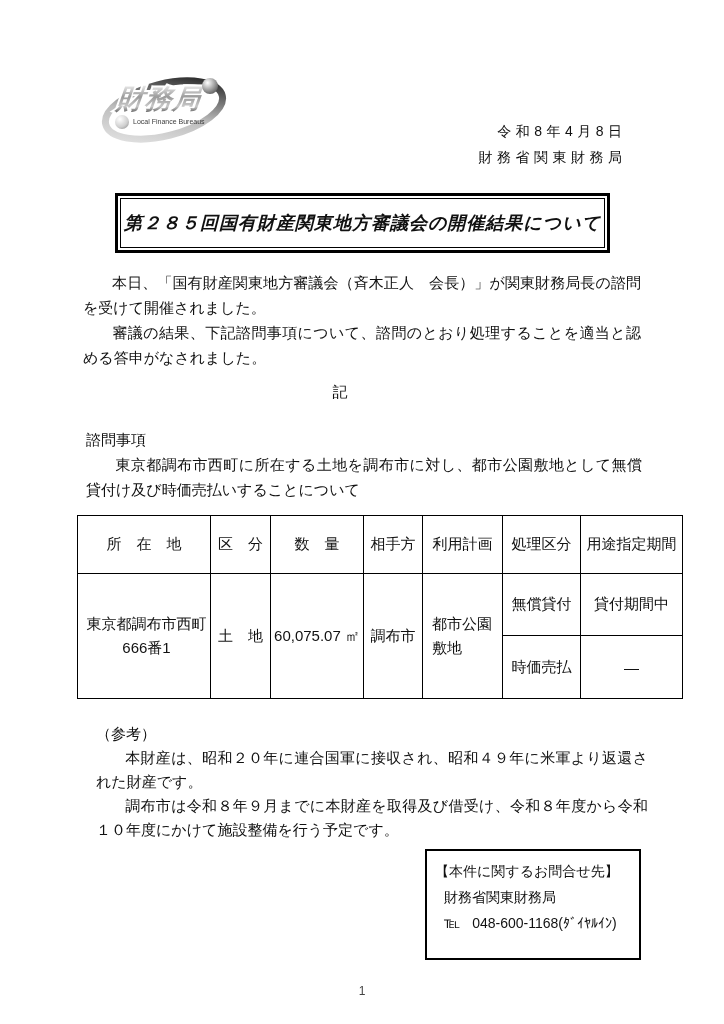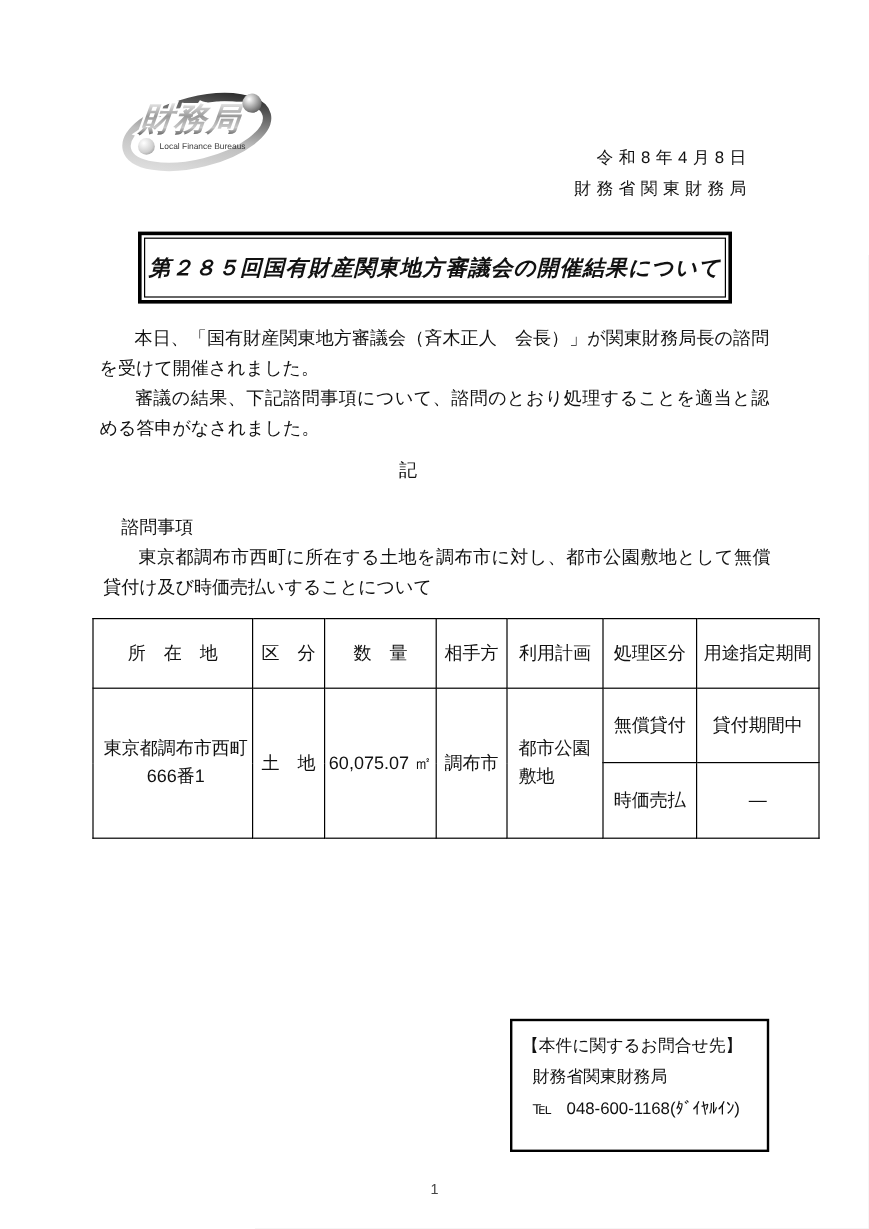--- a/index.html
+++ b/index.html
@@ -32,21 +32,21 @@
     border: 1px solid #000;
     display: flex; align-items: center; justify-content: center;
   }
   .title-text { font-size: 18px; font-weight: bold; letter-spacing: 1px; white-space: nowrap; font-style: italic; }
 
   
   .intro-block { position: absolute; left: 83px; top: 270px; width: 558px; }
   .para { font-size: 15px; line-height: 25px; text-align: justify; text-indent: 14px; }
   .record-mark { position: absolute; left: 84px; top: 383px; width: 512px; text-align: center; font-size: 15px; }
   .agenda-block { position: absolute; left: 86px; top: 427px; width: 556px; }
-  .agenda-heading { font-size: 15px; line-height: 25px; margin-left: 15px; }
+  .agenda-heading { font-size: 15px; line-height: 25px; }
 
   
   .main-table { position: absolute; left: 77px; top: 515px; border-collapse: collapse; table-layout: fixed; border-radius: 12px; }
   .main-table td {
     border: 1.5px solid #000;
     font-size: 15px;
     text-align: center;
     vertical-align: middle;
     padding: 0 2px;
   }
@@ -166,20 +166,25 @@
         <td>無償貸付</td>
         <td>貸付期間中</td>
       </tr>
       <tr class="body-row-2">
         <td>時価売払</td>
         <td>―</td>
       </tr>
     </tbody>
   </table>
 
+  <div class="reference-block">
+    <div class="reference-heading">（参考）</div>
+    <p class="para">　本財産は、昭和２０年に連合国軍に接収され、昭和４９年に米軍より返還された財産です。</p>
+    <p class="para">　調布市は令和８年９月までに本財産を取得及び借受け、令和８年度から令和１０年度にかけて施設整備を行う予定です。</p>
+  </div>
 
   <div class="contact-box">
     <div class="contact-line">【本件に関するお問合せ先】</div>
     <div class="contact-line contact-indent">財務省関東財務局</div>
     <div class="contact-line contact-indent">
       <span class="tel-label">℡</span><span>048-600-1168(ﾀﾞｲﾔﾙｲﾝ)</span>
     </div>
   </div>
 
   <div class="page-number">1</div>

